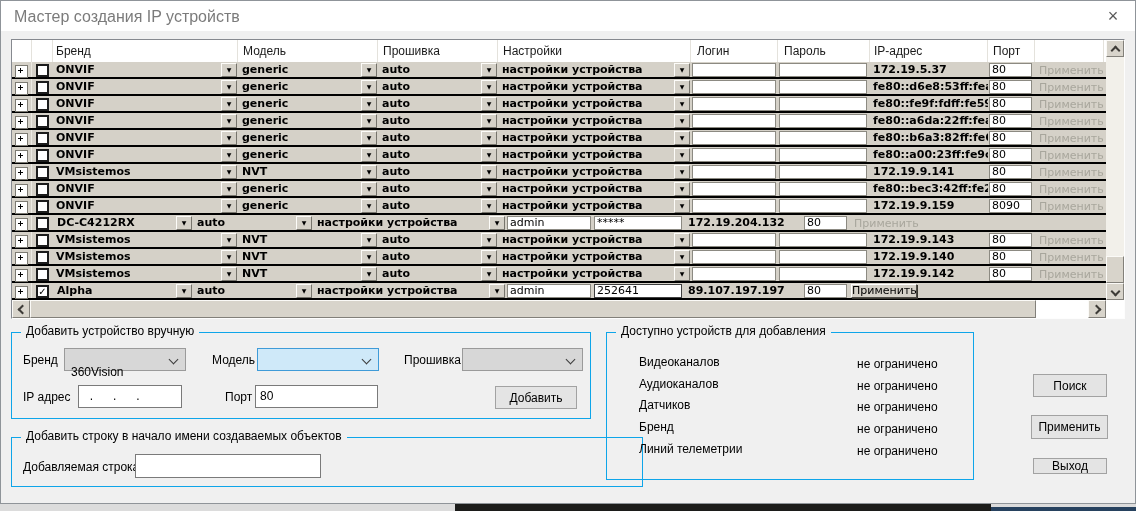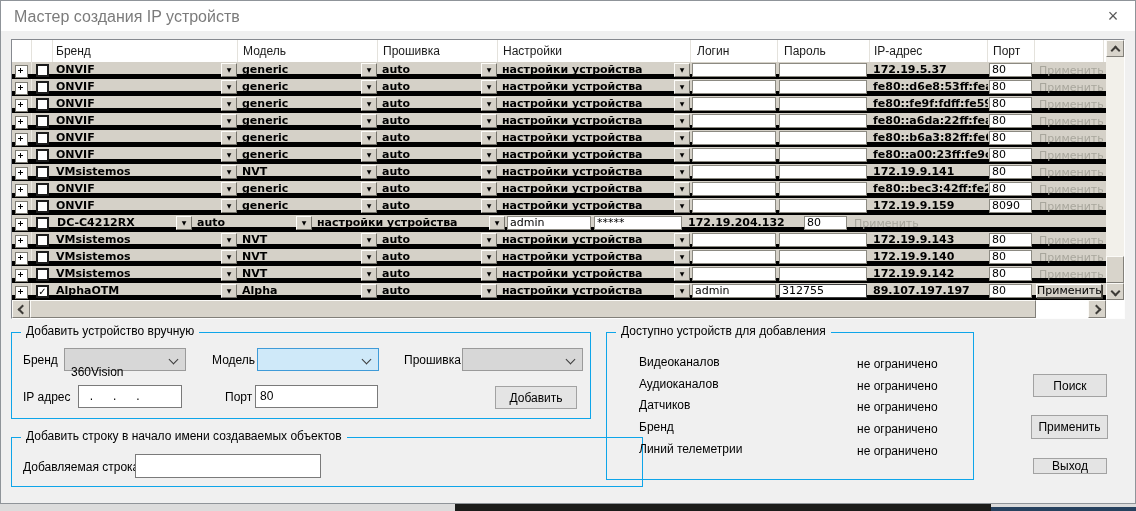--- a/index.html
+++ b/index.html
@@ -14,21 +14,21 @@
   .window{position:absolute;left:0;top:0;width:1136px;height:504px;background:#f0f0f0;border:1px solid #8f9499;box-sizing:border-box;}
   .titlebar{position:absolute;left:0;top:0;right:0;height:30px;background:#ffffff;}
   .title{position:absolute;left:13px;top:7px;font-size:16px;color:#7b7b7b;}
   .close-btn{position:absolute;right:9px;top:4px;width:26px;height:22px;display:flex;align-items:center;justify-content:center;color:#5a5a5a;font-size:18px;line-height:18px;}
 
   
   .grid{position:absolute;left:10px;top:38px;width:1114px;height:280px;box-sizing:border-box;background:#fff;border:1px solid;border-color:#86898f #fdfdfd #fdfdfd #86898f;}
   .ghead{display:flex;height:22px;width:1094px;background:#fff;font-size:12px;color:#1a1a1a;}
   .ghead .h{box-sizing:border-box;border-right:1px solid #e4e2dc;line-height:22px;white-space:nowrap;overflow:hidden;}
   .gbody{width:1094px;}
-  .grow{display:flex;height:17px;box-sizing:border-box;background:#d5d1c8;border-bottom:5px solid #000000;font-family:"DejaVu Sans",sans-serif;font-weight:bold;font-size:11px;color:#000;}
+  .grow{display:flex;height:17px;box-sizing:border-box;background:#d5d1c8;border-bottom:2px solid #000000;font-family:"DejaVu Sans",sans-serif;font-weight:bold;font-size:11px;color:#000;}
   .c-exp{width:20px;box-sizing:border-box;border-right:1px solid #eceae3;}
   .c-chk{width:21px;}
   .c-brand{width:185px;position:relative;}
   .c-model{width:140px;position:relative;}
   .c-fw{width:120px;position:relative;}
   .c-set{width:193px;position:relative;}
   .c-login{width:87px;}
   .c-pass{width:92px;}
   .c-ip{width:118px;padding-left:3px;box-sizing:border-box;line-height:16px;white-space:nowrap;overflow:hidden;}
   .c-port{width:47px;}
@@ -691,26 +691,20 @@
       <div class="applybtn off">Применить</div>
     </div>
   </div>
         <div class="grow">
     <div class="c-exp">
       <div class="exp"></div>
     </div>
     <div class="c-chk">
       <div class="cb checked">✓</div>
     </div>
-    <div class="c-brand">
-      <span class="ctext">AlphaOTM</span>
-      <div class="dd">
-              <span class="ddg">▼</span>
-            </div>
-    </div>
     <div class="c-model">
       <span class="ctext">Alpha</span>
       <div class="dd">
               <span class="ddg">▼</span>
             </div>
     </div>
     <div class="c-fw">
       <span class="ctext">auto</span>
       <div class="dd">
               <span class="ddg">▼</span>
@@ -719,21 +713,21 @@
     <div class="c-set">
       <span class="ctext">настройки устройства</span>
       <div class="dd">
               <span class="ddg">▼</span>
             </div>
     </div>
     <div class="c-login">
       <div class="cellbox">admin</div>
     </div>
     <div class="c-pass">
-      <div class="cellbox focused">312755</div>
+      <div class="cellbox focused">252641</div>
     </div>
     <div class="c-ip">89.107.197.197</div>
     <div class="c-port">
       <div class="cellbox">80</div>
     </div>
     <div class="c-apply">
       <div class="applybtn on">Применить</div>
     </div>
   </div>
       </div>

